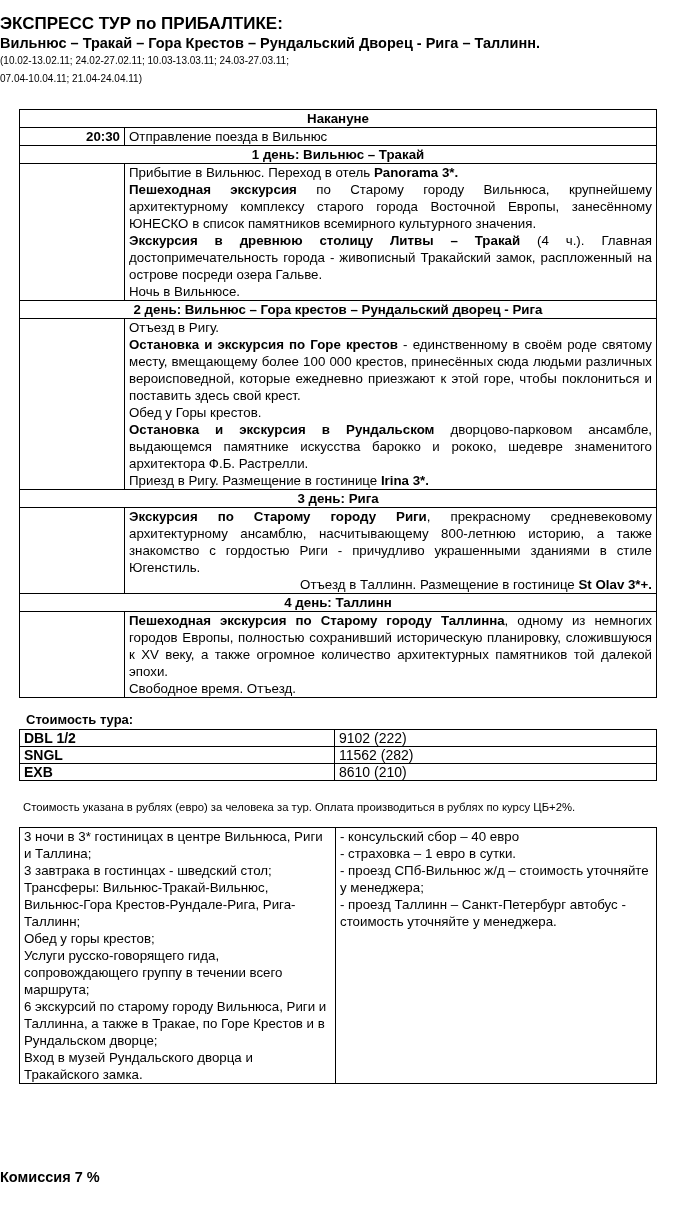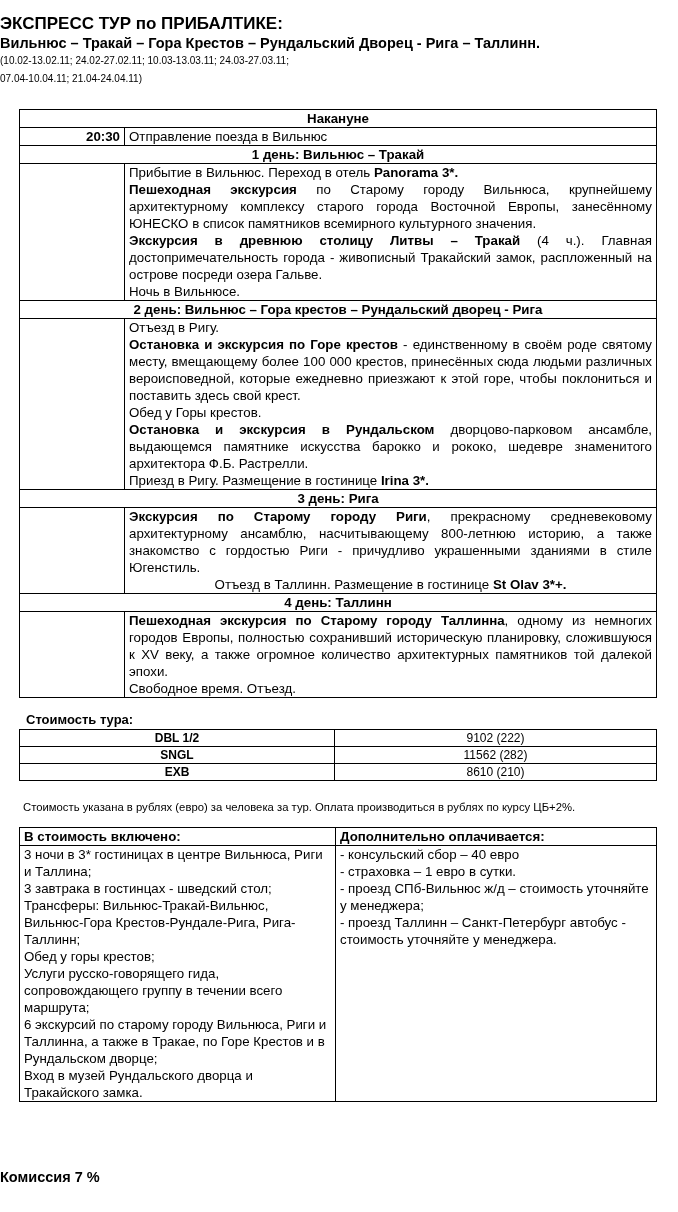--- a/index.html
+++ b/index.html
@@ -17,21 +17,21 @@
 
   #program { position: absolute; left: 19px; top: 109px; width: 638px; }
   #program td.head { text-align: center; font-weight: bold; margin-top: 41px; }
   #program td.time { width: 96px; font-weight: bold; text-align: right; }
   #program td.desc { text-align: justify; }
   #program td.desc .ln { display: block; }
   .b { font-weight: bold; }
 
   .price-label { position: absolute; left: 26px; top: 712px; font-weight: bold; font-size: 13px; }
   #prices { position: absolute; left: 19px; top: 729px; width: 638px; }
-  #prices td { text-align: center; font-size: 12px; line-height: 16px; padding: 0 4px; }
+  #prices td { text-align: left; font-size: 14px; line-height: 16px; padding: 0 4px; }
   #prices td.cat { width: 306px; font-weight: bold; }
   #prices td .val { font-weight: normal; }
   .price-note { position: absolute; left: 23px; top: 801px; font-size: 11.3px; }
 
   #incl { position: absolute; left: 19px; top: 827px; width: 638px; }
   #incl td { font-size: 13.3px; line-height: 17px; }
   #incl td.h { font-weight: bold; }
   #incl td.c1 { width: 307px; }
   #incl .ln { display: block; }
 
@@ -84,21 +84,21 @@
     </td>
   </tr>
 
   <tr>
     <td class="head" colspan="2">3 день: Рига</td>
   </tr>
   <tr>
     <td class="time"></td>
     <td class="desc">
       <span class="ln"><span class="b">Экскурсия по Старому городу Риги</span><span>, прекрасному средневековому архитектурному ансамблю, насчитывающему 800-летнюю историю, а также знакомство с гордостью Риги - причудливо украшенными зданиями в стиле Югенстиль.</span></span>
-      <span class="ln" style="text-align:center"><span>Отъезд в Таллинн. Размещение в гостинице </span><span class="b">St Olav 3*+.</span></span>
+      <span class="ln" style="text-align:right"><span>Отъезд в Таллинн. Размещение в гостинице </span><span class="b">St Olav 3*+.</span></span>
     </td>
   </tr>
 
   <tr>
     <td class="head" colspan="2">4 день: Таллинн</td>
   </tr>
   <tr>
     <td class="time"></td>
     <td class="desc">
       <span class="ln"><span class="b">Пешеходная экскурсия по Старому городу Таллинна</span><span>, одному из немногих городов Европы, полностью сохранивший историческую планировку, сложившуюся к XV веку, а также огромное количество архитектурных памятников той далекой эпохи.</span></span>
@@ -122,24 +122,20 @@
   <tr>
     <td class="cat">EXB</td>
     <td><span class="val">8610</span> <span>(210)</span></td>
   </tr>
 </tbody>
   </table>
 <div class="price-note">Стоимость указана  в рублях (евро) за человека за тур. Оплата производиться в рублях по курсу ЦБ+2%.</div>
 
 <table id="incl">
   <tbody>
-      <tr>
-    <td class="h c1">В стоимость включено:</td>
-    <td class="h">Дополнительно оплачивается:</td>
-  </tr>
   <tr>
     <td class="c1">
       <span class="ln">3 ночи в 3* гостиницах в центре Вильнюса, Риги и Таллина;</span>
       <span class="ln">3 завтрака в гостинцах -  шведский стол;</span>
       <span class="ln">Трансферы: Вильнюс-Тракай-Вильнюс, Вильнюс-Гора Крестов-Рундале-Рига, Рига-Таллинн;</span>
       <span class="ln">Обед у горы крестов;</span>
       <span class="ln">Услуги русско-говорящего гида, сопровождающего группу в течении всего маршрута;</span>
       <span class="ln">6 экскурсий по старому городу Вильнюса, Риги и Таллинна, а также в Тракае, по Горе Крестов и в Рундальском дворце;</span>
       <span class="ln">Вход в музей Рундальского дворца и Тракайского замка.</span>
     </td>

